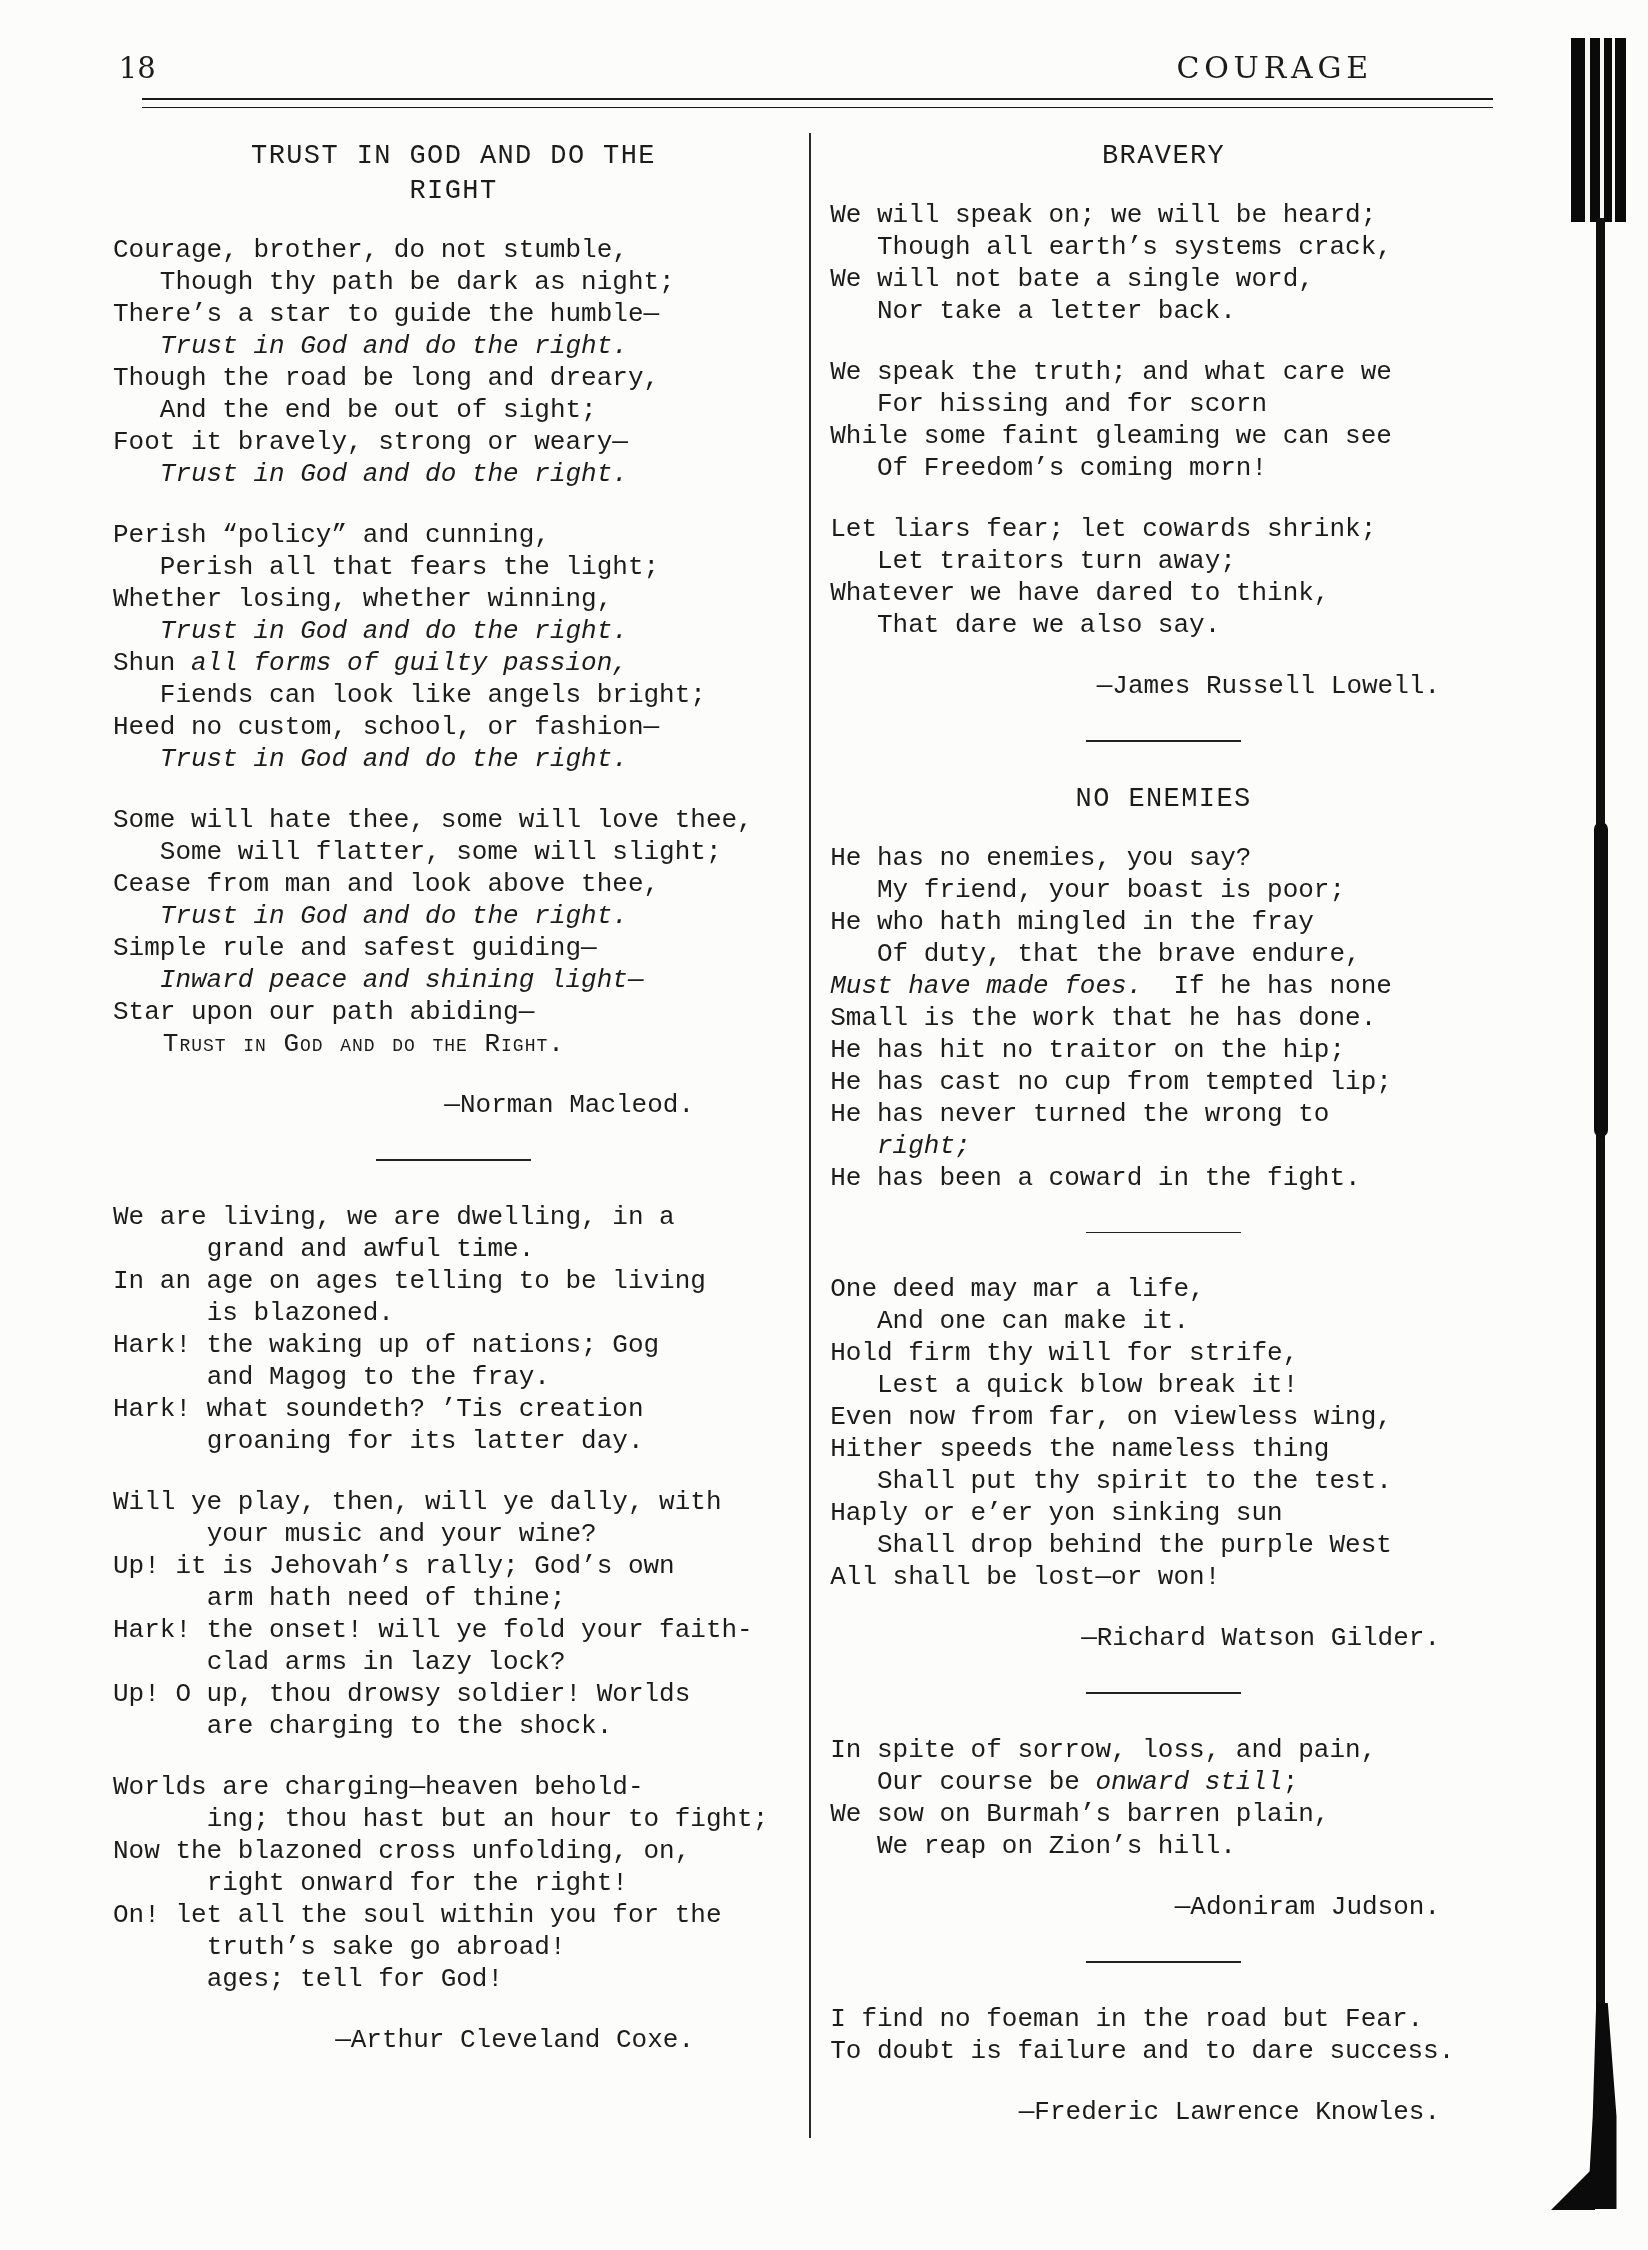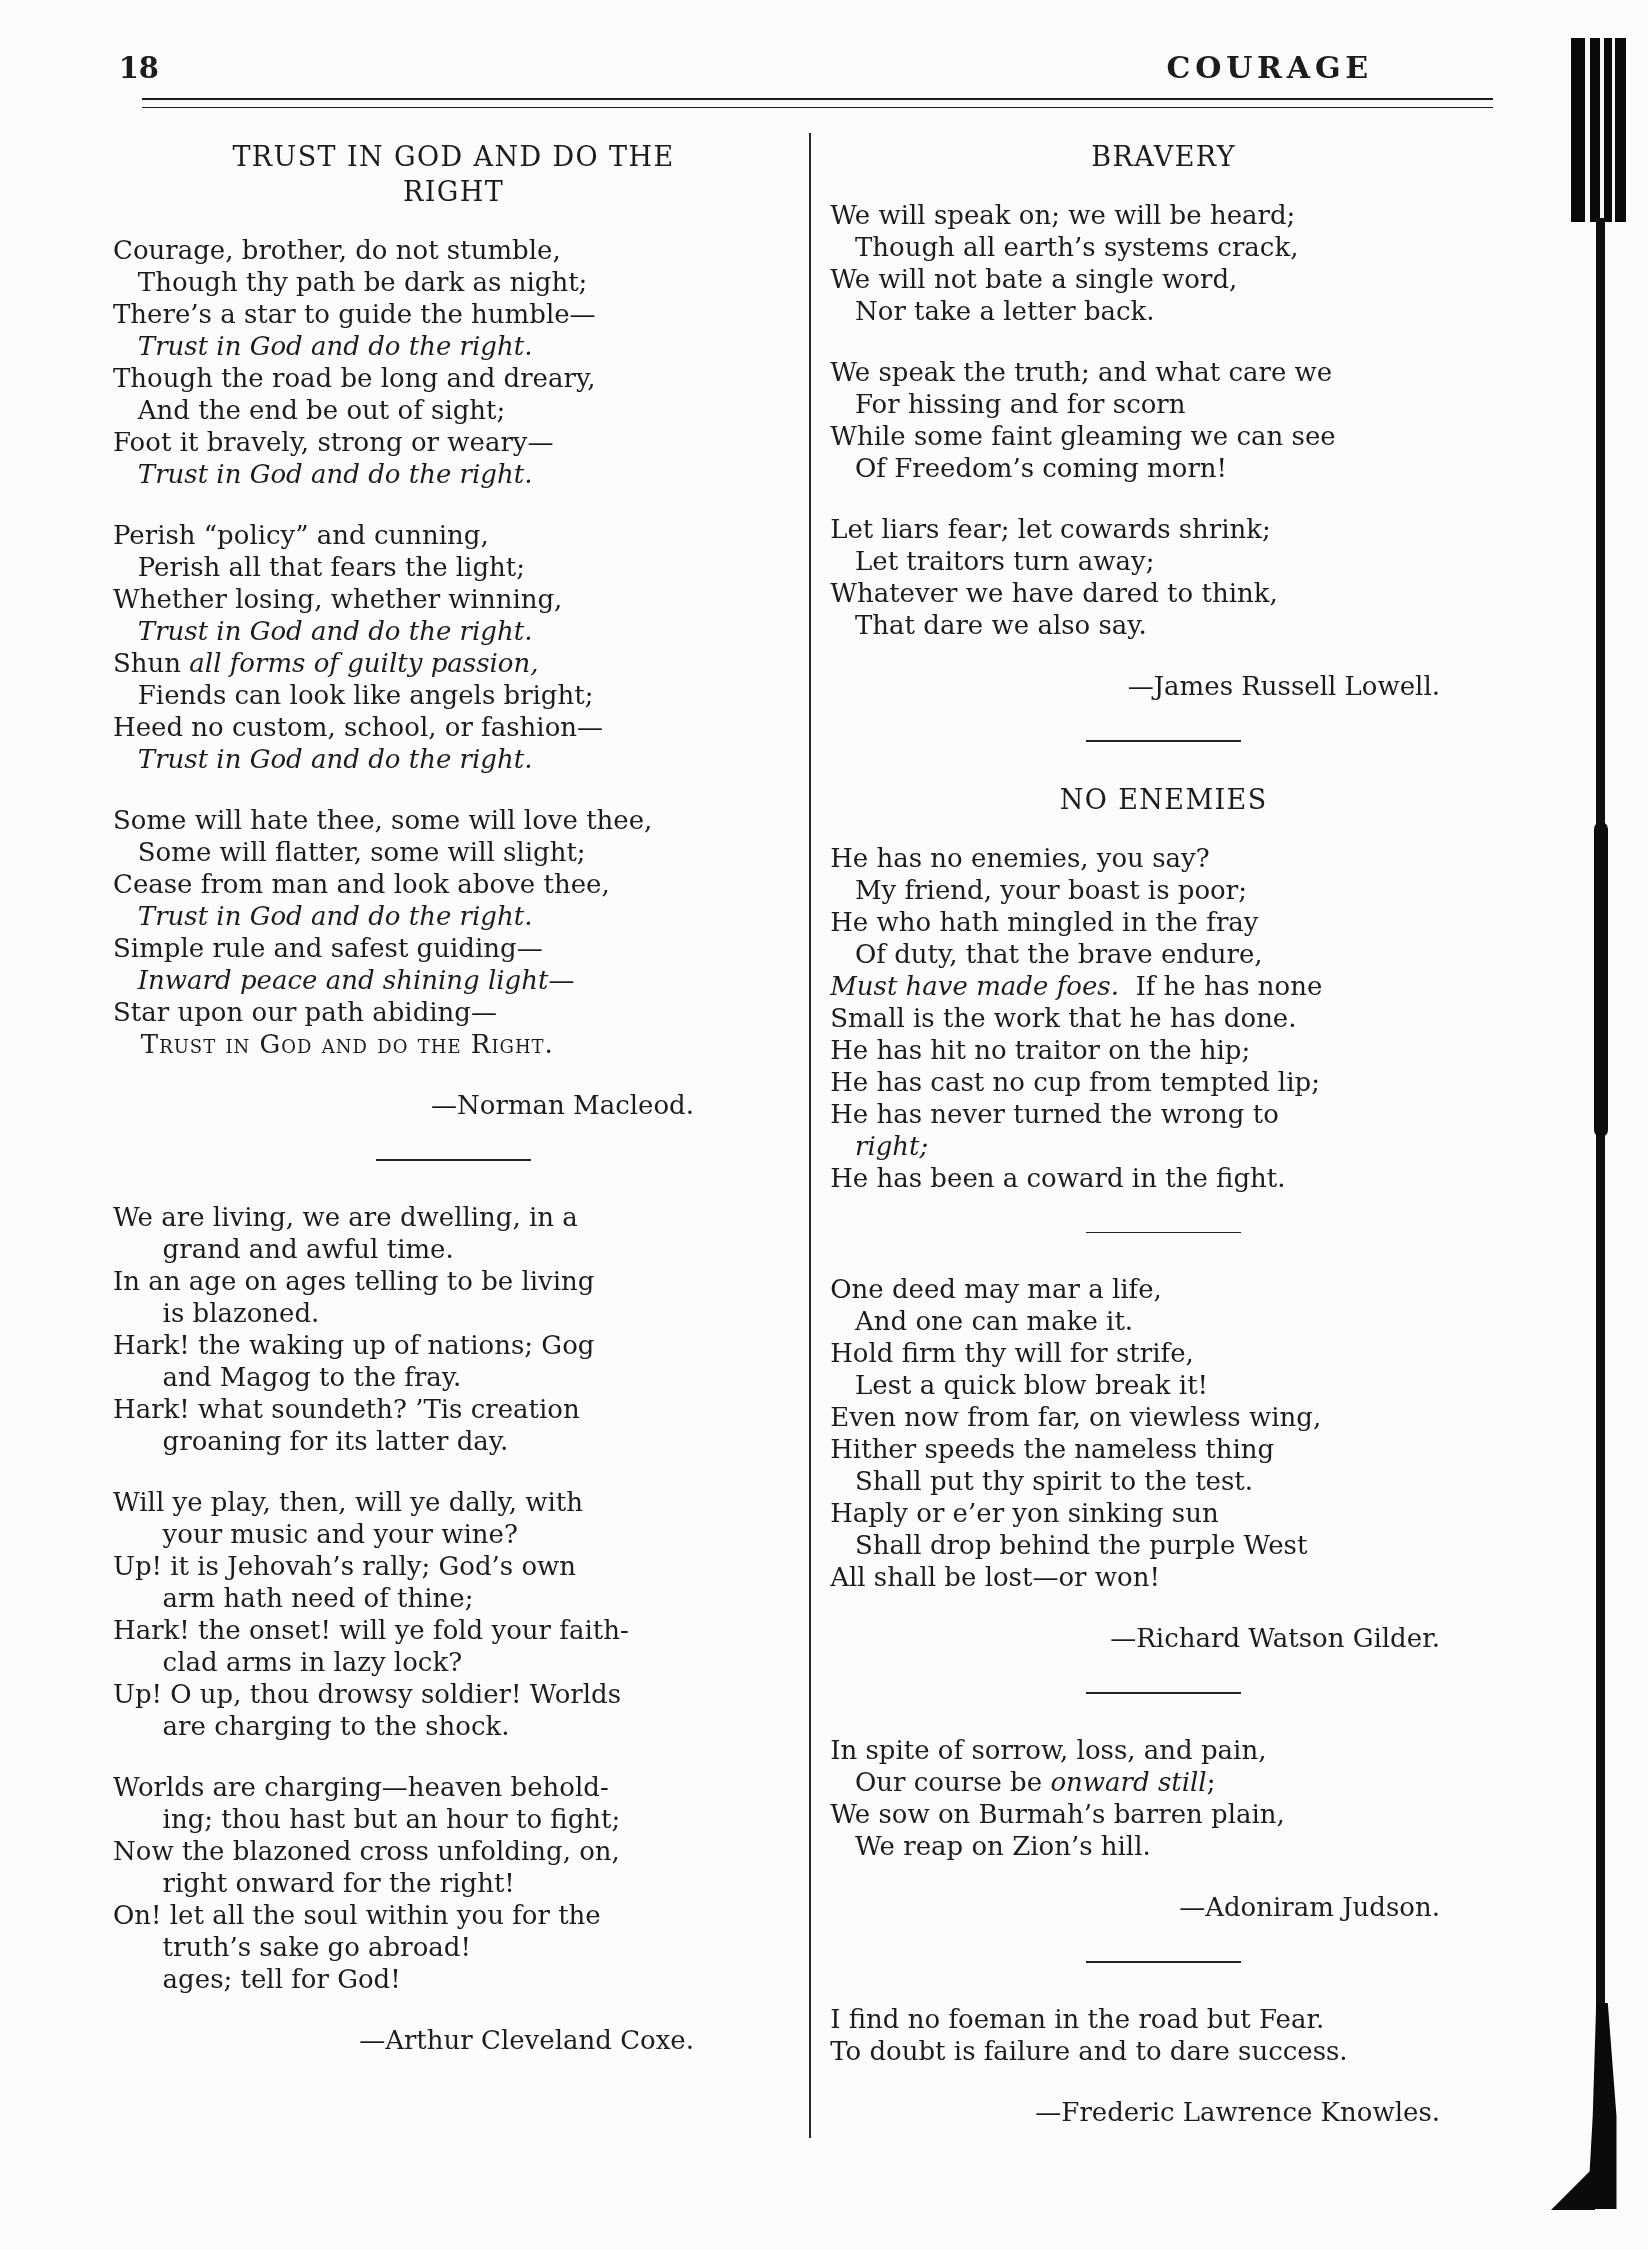--- a/index.html
+++ b/index.html
@@ -19,21 +19,20 @@
   .content {
     position: absolute;
     left: 113px;
     top: 50px;
     width: 1384px;
   }
   .header {
     display: grid;
     grid-template-columns: 124px 1fr 124px;
     align-items: baseline;
-    font-weight: bold;
   }
   .page-num {
     font-size: 29px;
     padding-left: 5.7px;
   }
   .running-title {
     text-align: right;
     font-size: 30px;
     letter-spacing: 4.8px;
   }
@@ -43,20 +42,21 @@
     border-top: 2.9px solid #1b1b1b;
     border-bottom: 1.9px solid #1b1b1b;
   }
   .columns {
     display: flex;
     margin-top: 23px;
   }
   .col {
     font-size: 26px;
     line-height: 32px;
+    font-family: Liberation Mono, monospace;
   }
   .col-left { width: 681px; }
   .col-divider {
     width: 1.9px;
     background: #292929;
     margin: 1.9px 19px 0 15.3px;
   }
   .col-right { flex: 1; }
   .poem { margin-bottom: 3.8px; }
   .poem-title {

